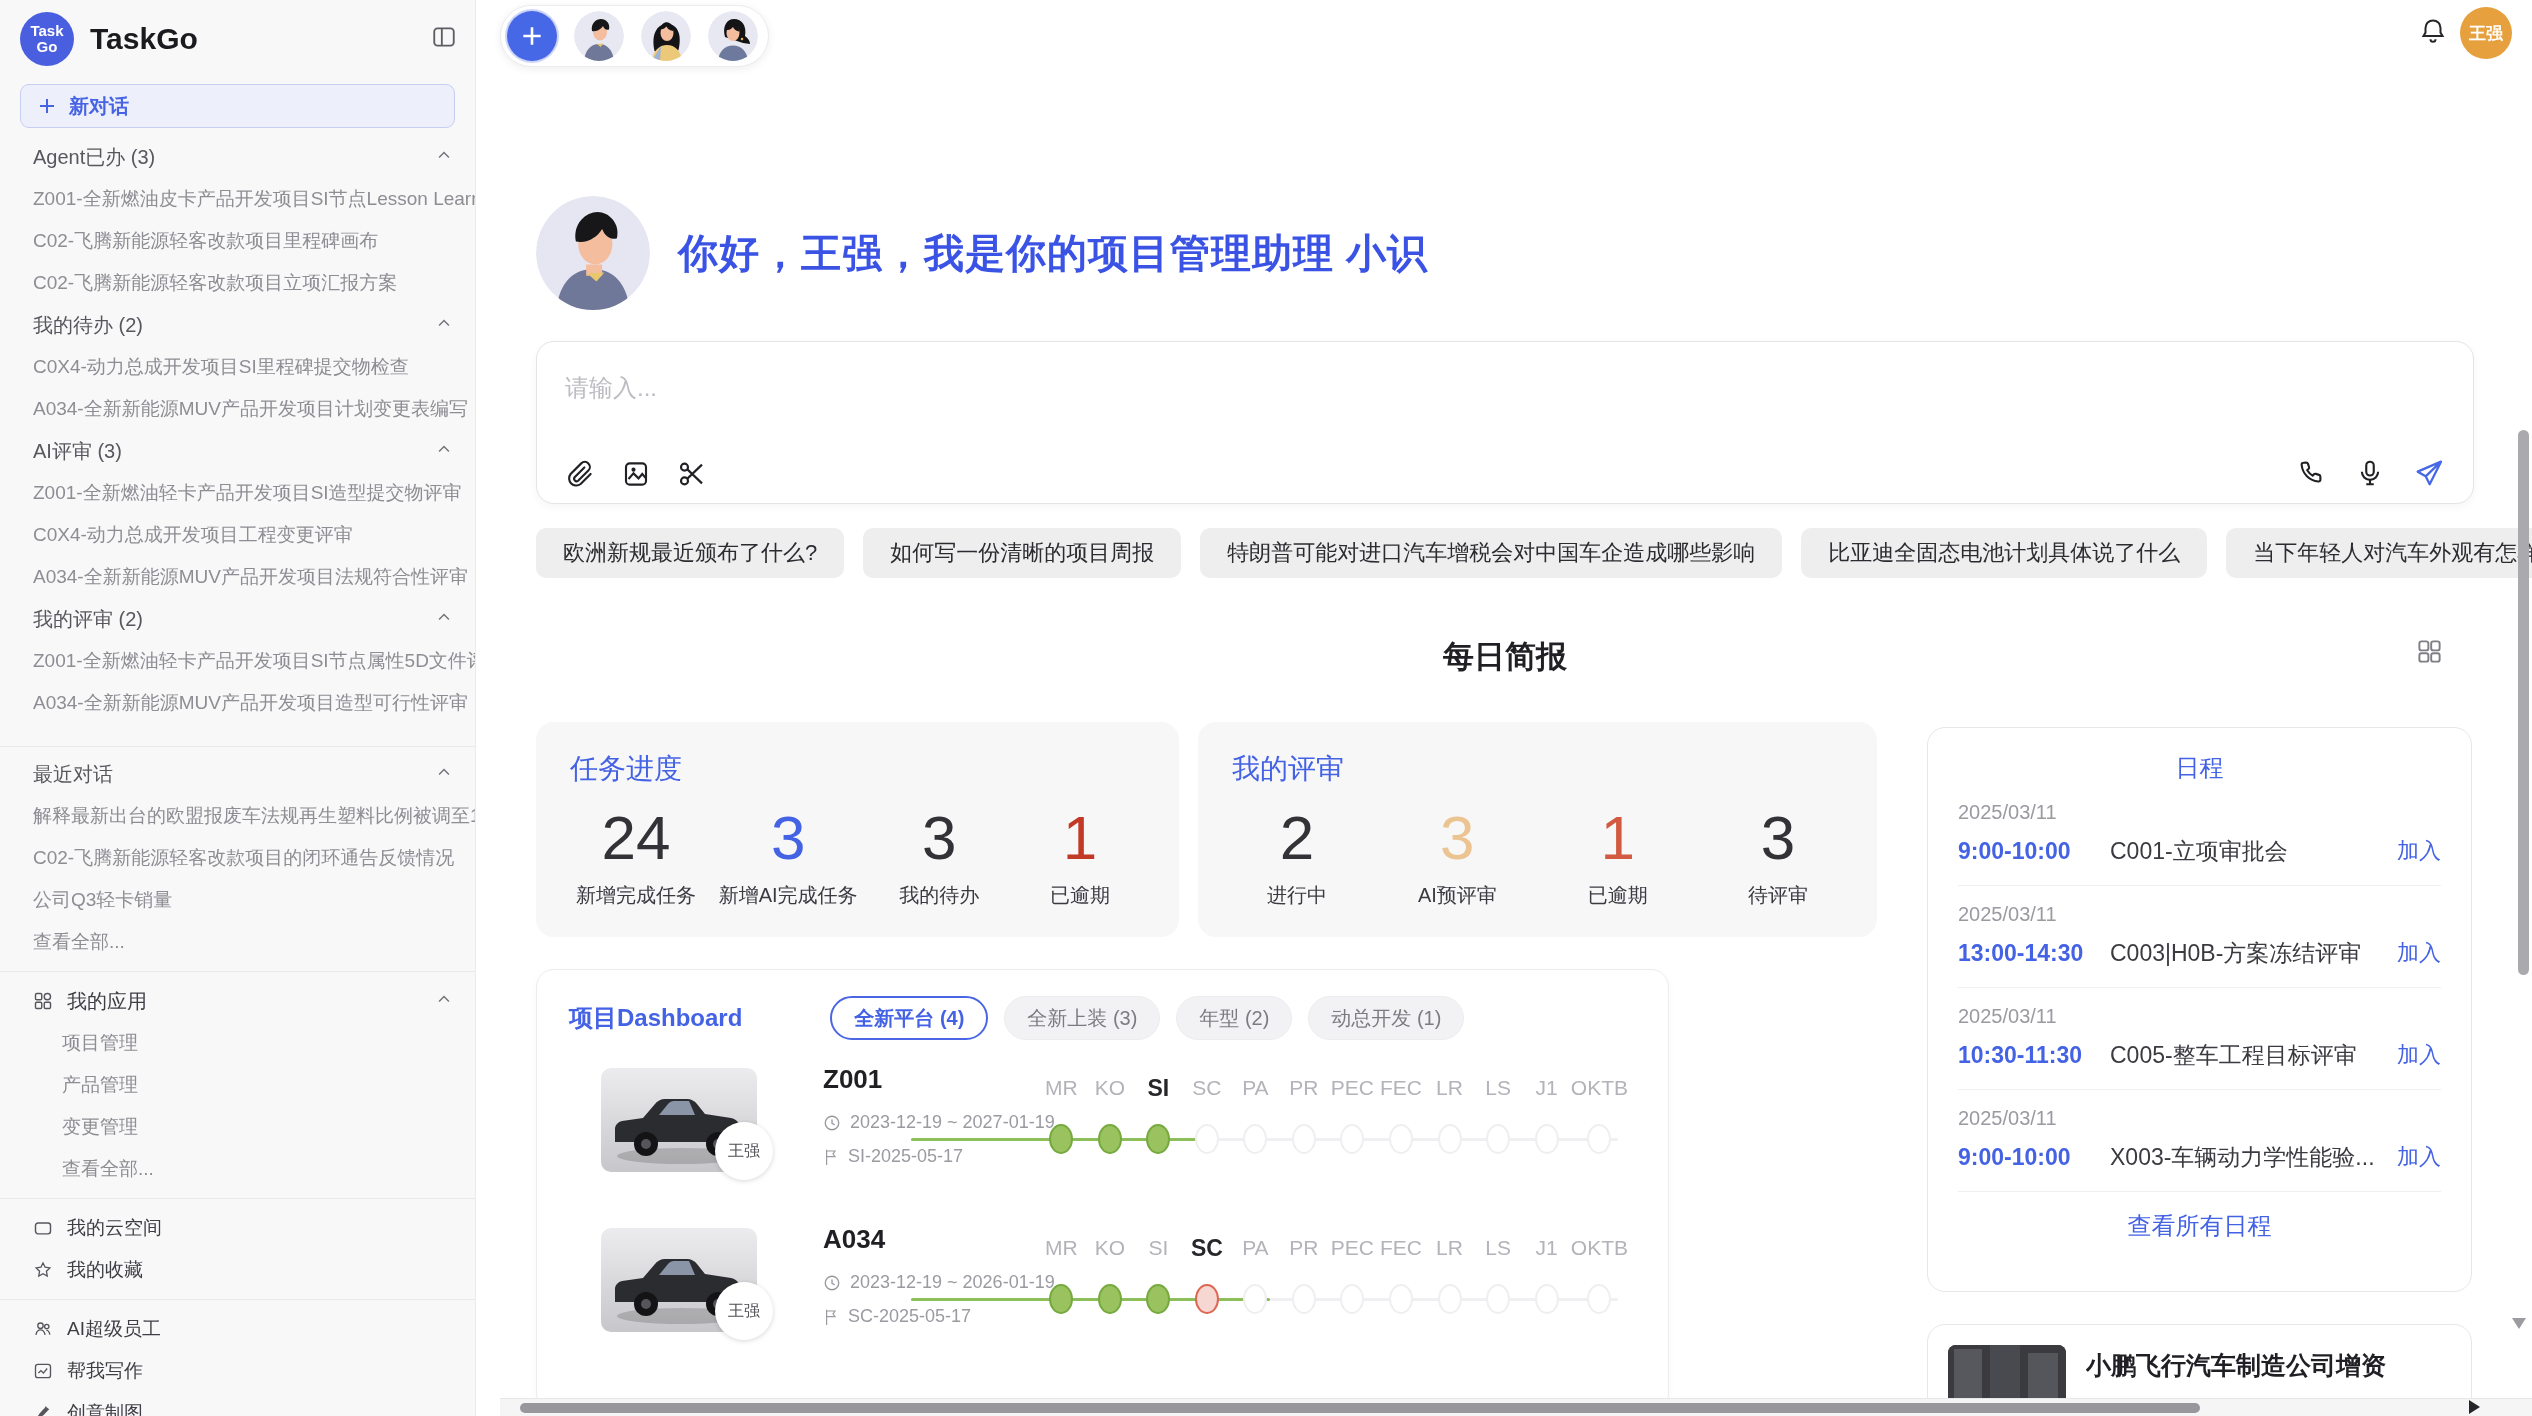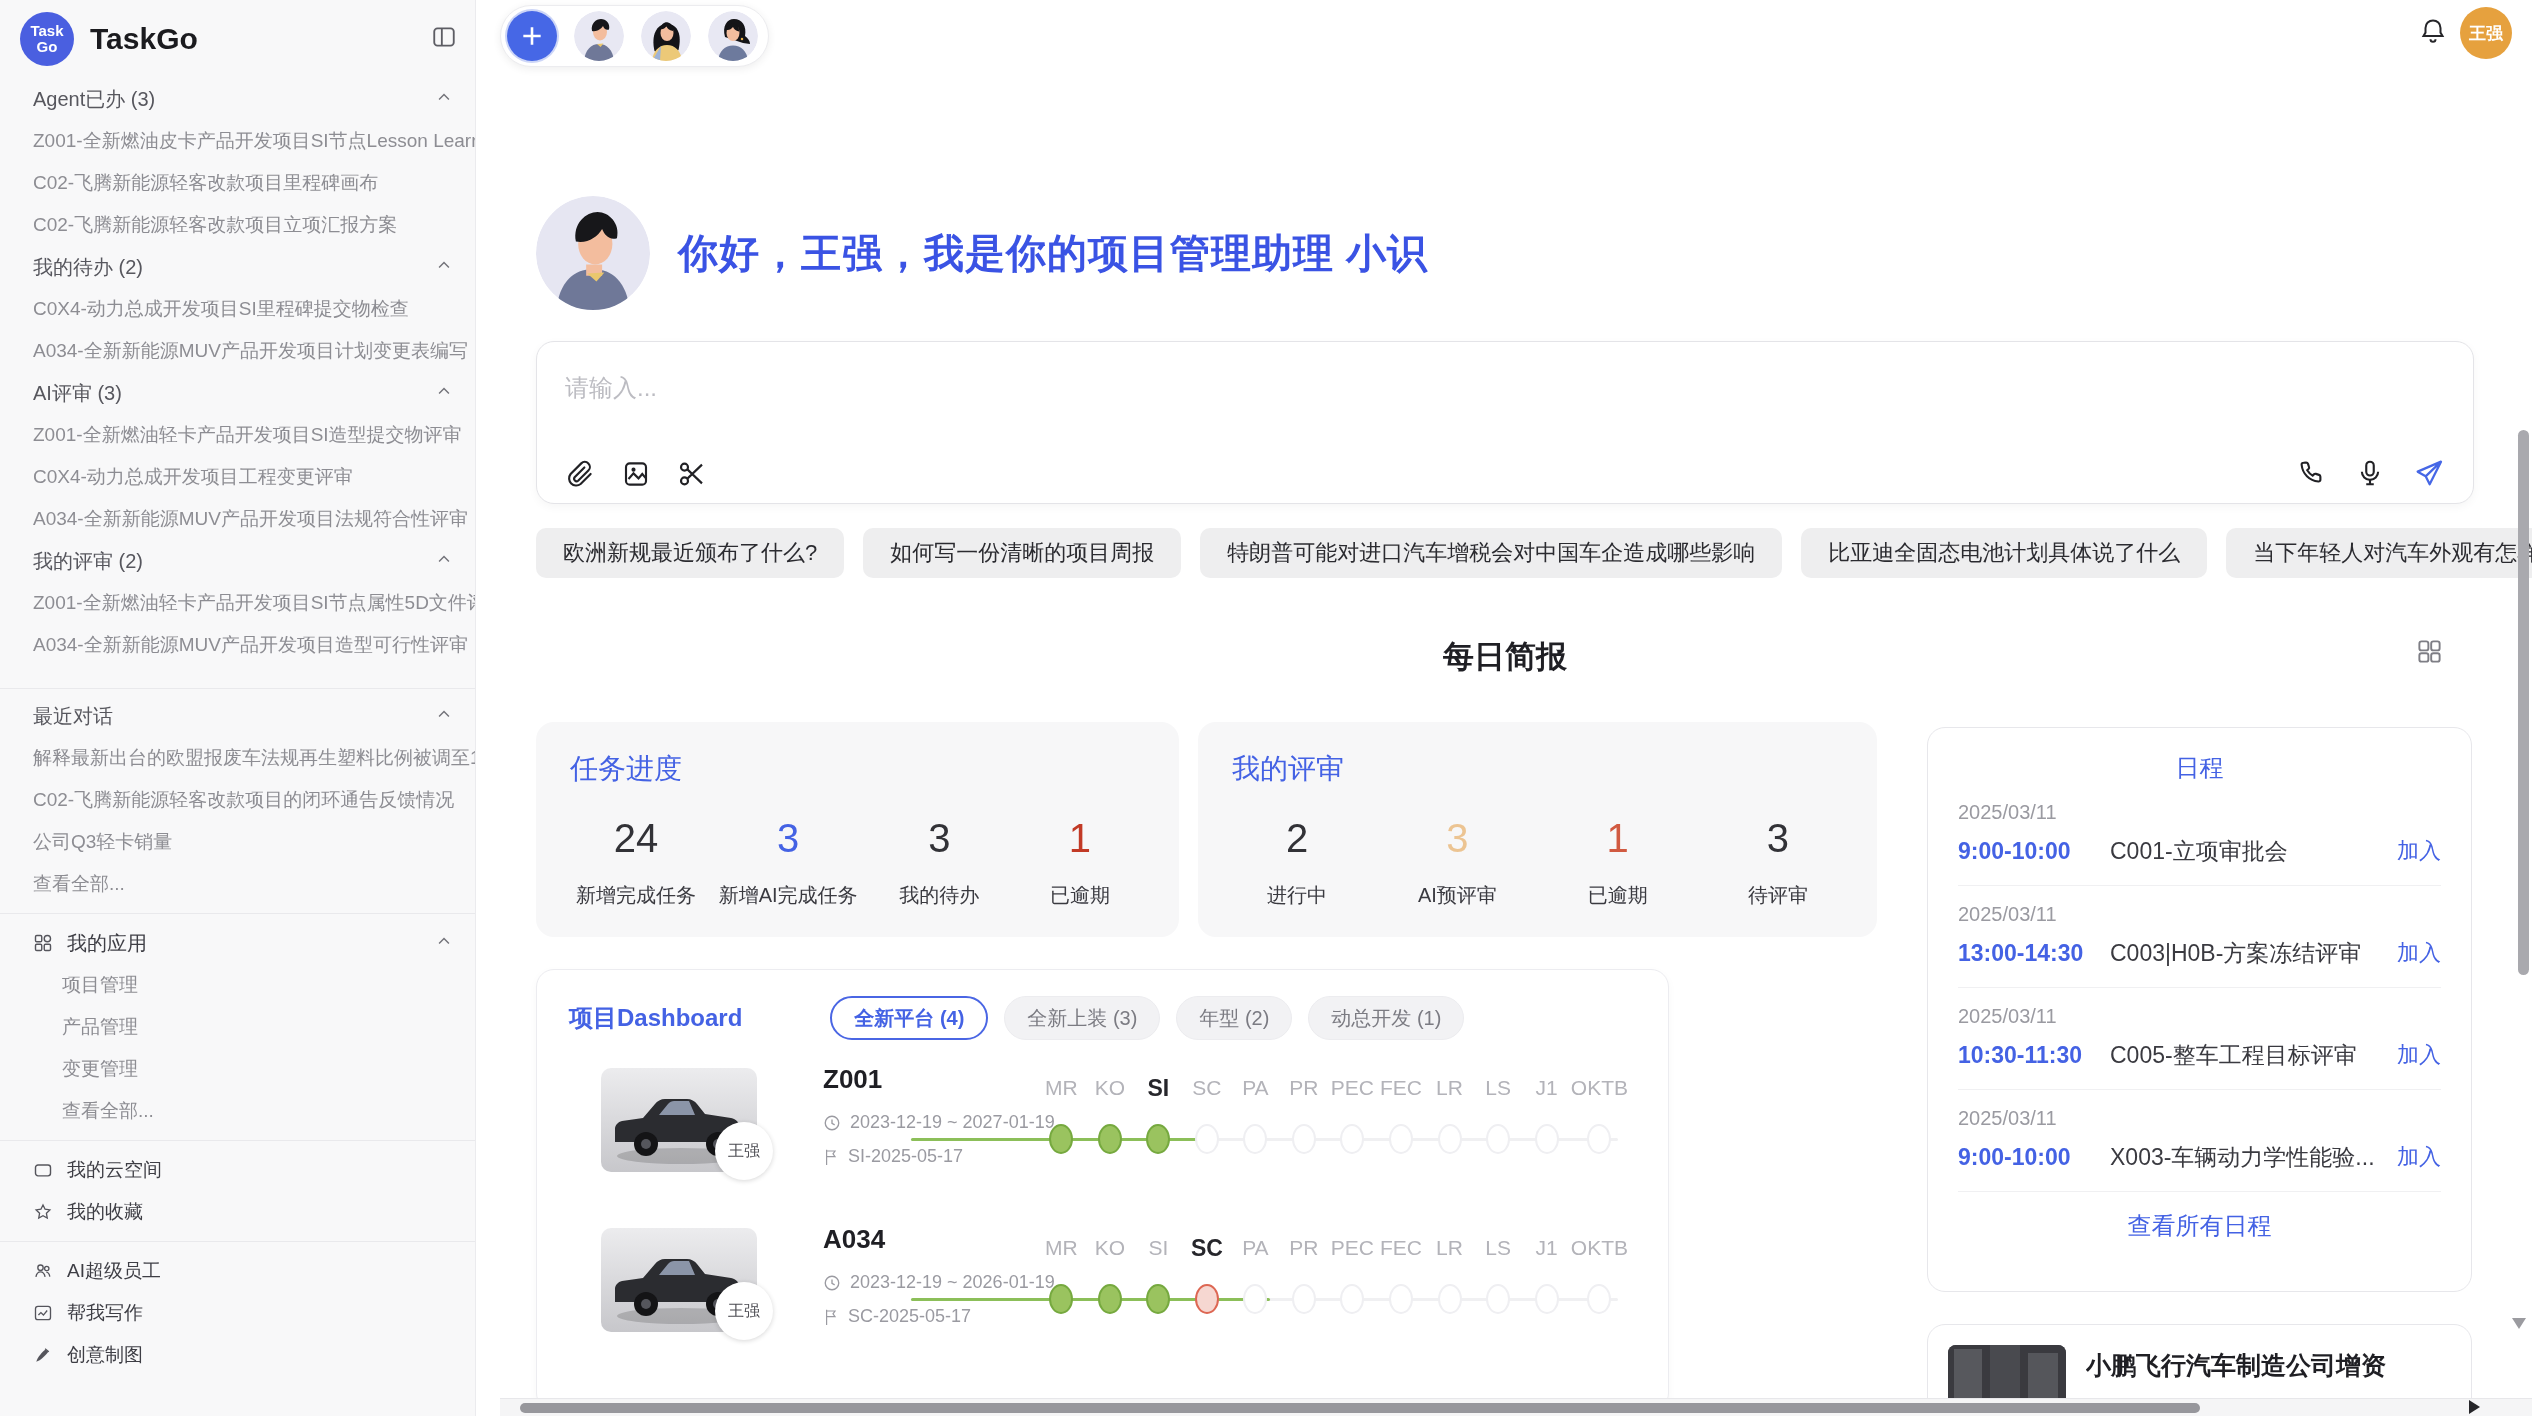--- a/index.html
+++ b/index.html
@@ -57,21 +57,21 @@
   
   .brief-title{position:absolute;left:536px;top:636px;width:1938px;text-align:center;font-size:31px;font-weight:700;color:#1f1f24;}
   .brief-grid{position:absolute;left:2416px;top:638px;color:#7e7e85;cursor:pointer;}
   .stats{position:absolute;left:536px;top:722px;display:flex;gap:19px;}
   .stat-card{height:215px;background:#f7f7f8;border-radius:18px;padding:28px 34px 0;}
   .stat-card.c1{width:643px;}
   .stat-card.c2{width:679px;}
   .stat-title{font-size:28px;color:#4462e4;}
   .stat-grid{display:flex;justify-content:space-between;margin-top:12px;padding:0 6px;}
   .stat{text-align:center;min-width:118px;}
-  .stat-val{font-size:40px;font-weight:500;line-height:76px;}
+  .stat-val{font-size:62px;font-weight:500;line-height:76px;}
   .v-dark{color:#323237;} .v-blue{color:#4462e4;} .v-red{color:#c23a26;}
   .v-tan{color:#ecc492;} .v-orange{color:#d15a41;}
   .stat-lab{font-size:20px;color:#3a3a40;margin-top:6px;}
 
   
   .dash{position:absolute;left:536px;top:969px;width:1133px;height:442px;background:#fff;border:1px solid #ececf0;border-radius:18px;box-shadow:0 3px 10px rgba(0,0,0,.03);overflow:hidden;}
   .dash-head{display:flex;align-items:center;padding:26px 32px 0;}
   .dash-title{font-size:24px;font-weight:600;color:#4462e4;}
   .tabs{display:flex;gap:16px;margin-left:88px;}
   .tab{height:44px;border-radius:22px;padding:0 22px;font-size:20px;display:flex;align-items:center;background:#f2f2f4;color:#7b7b82;border:1px solid #ececef;cursor:pointer;white-space:nowrap;}
@@ -134,20 +134,26 @@
       </div>
       <div class="sb-title">TaskGo</div>
       <span class="collapse-btn">
         <svg width="26" height="26" viewBox="0 0 24 24" fill="none" stroke="currentColor" stroke-width="1.7">
             <rect x="3" y="4" width="18" height="16" rx="3"></rect>
             <line x1="10" y1="4" x2="10" y2="20"></line>
           </svg>
       </span>
     </div>
 
+    <div class="new-chat">
+      <svg width="20" height="20" viewBox="0 0 20 20" fill="none" stroke="currentColor" stroke-width="2">
+          <path d="M10 3v14M3 10h14"></path>
+        </svg>
+      <span>新对话</span>
+    </div>
 
     <div class="sb-scroll">
       <div class="sb-row sb-header">
         <span>Agent已办 (3)</span>
         <span class="chev"><svg width="18" height="18" viewBox="0 0 22 22" fill="none" stroke="currentColor" stroke-width="1.8">
               <polyline points="5 14 11 8 17 14"></polyline>
             </svg></span>
       </div>
       <div class="sb-row sb-item">Z001-全新燃油皮卡产品开发项目SI节点Lesson Learn报告</div>
       <div class="sb-row sb-item">C02-飞腾新能源轻客改款项目里程碑画布</div>

